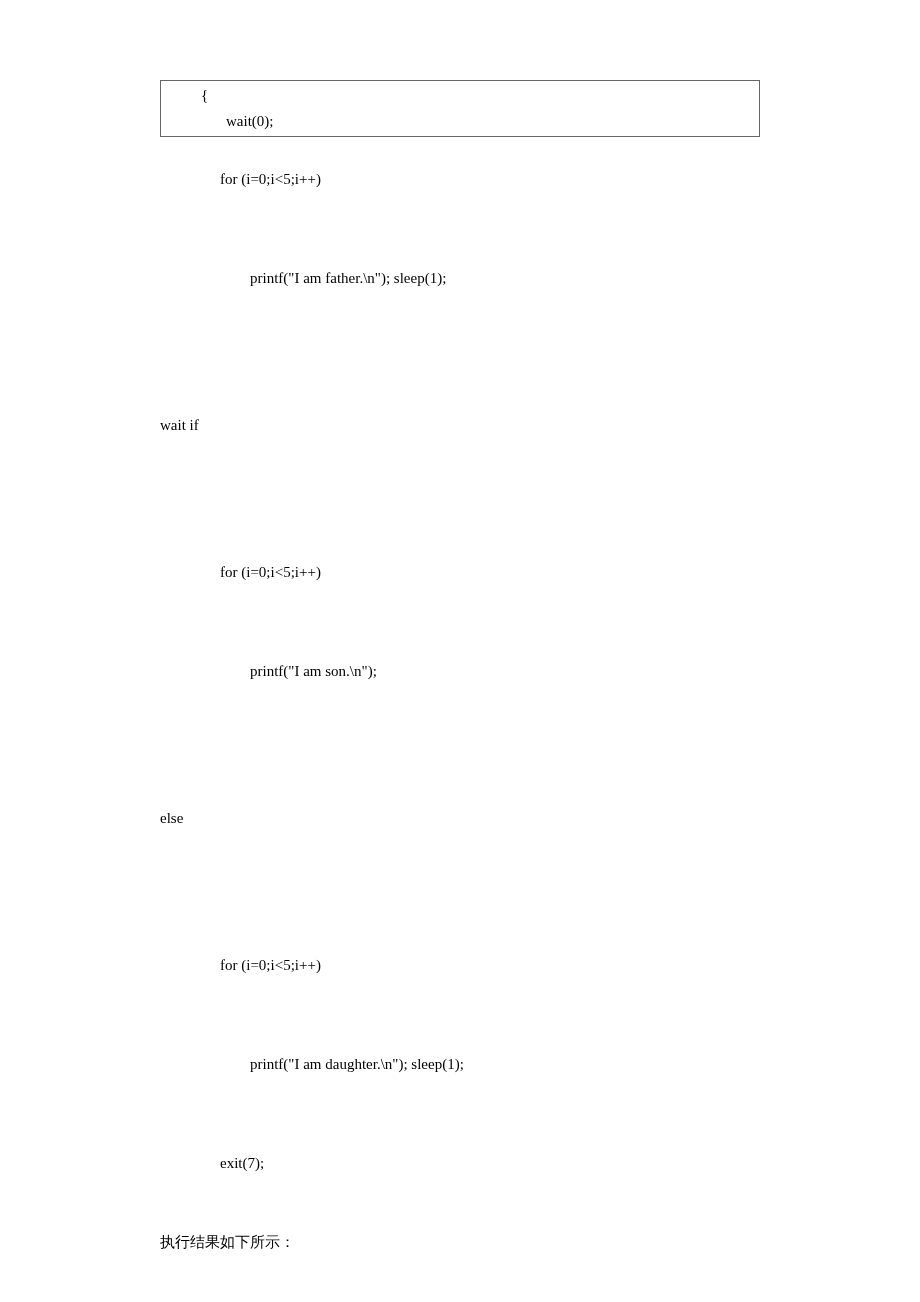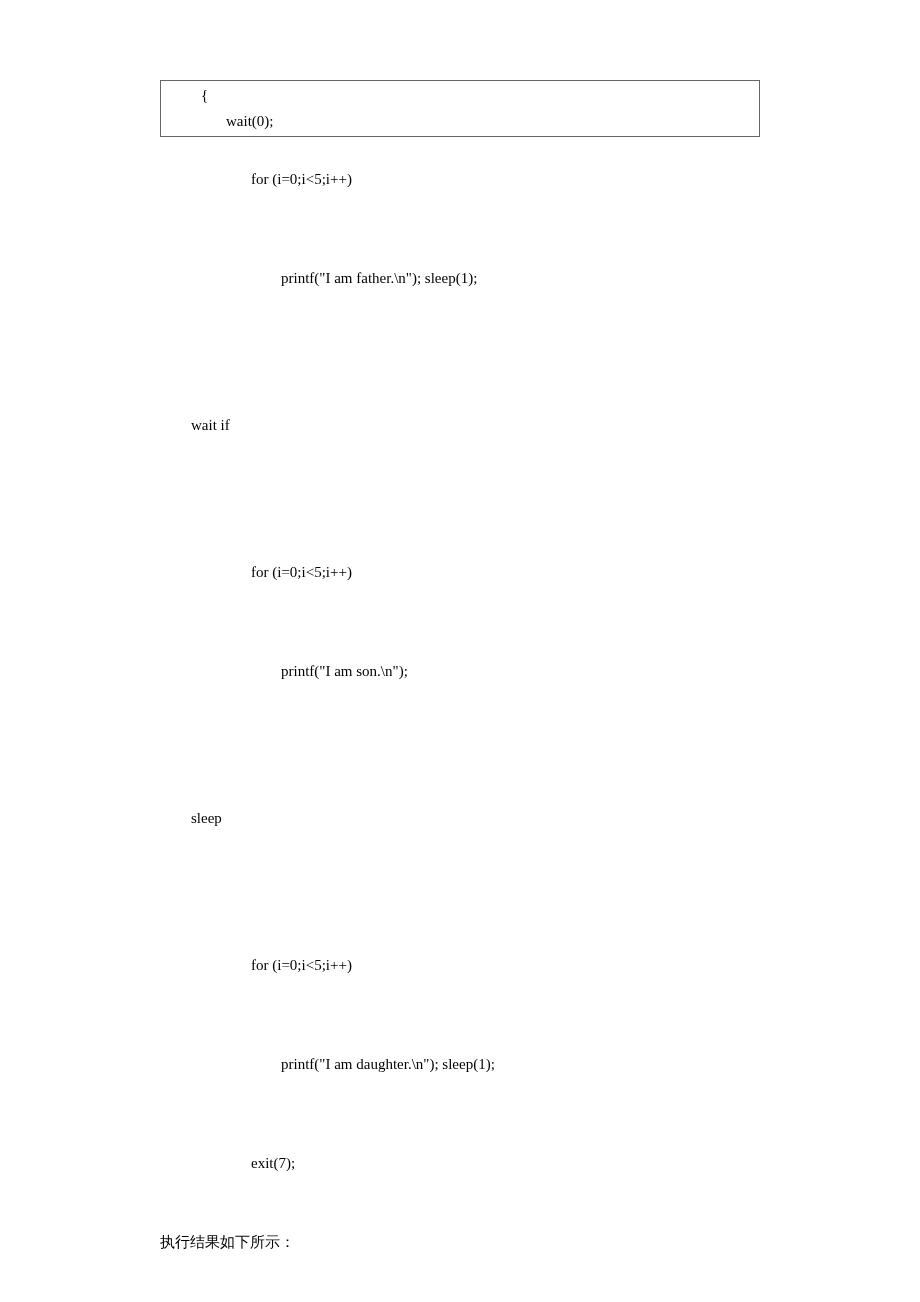--- a/index.html
+++ b/index.html
@@ -15,21 +15,20 @@
   }
   .code-box {
     border: 1px solid #666;
     padding: 2px 10px;
     margin-bottom: 4px;
     font-family: "Times New Roman", serif;
   }
   .code-block {
     white-space: pre;
     font-family: "Times New Roman", serif;
-    margin-left: 31px;
   }
   .section-heading {
     margin-top: 28px;
   }
   .blank-line {
     height: 1.5em;
   }
 </style>
 </head>
 <body>
@@ -46,21 +45,21 @@
 <div class="blank-line"></div>
 <div class="blank-line"></div>
 <div>wait if</div>
 <div class="blank-line"></div>
 <div class="blank-line"></div>
 <div>                for (i=0;i&lt;5;i++)</div>
 <div class="blank-line"></div>
 <div>                        printf("I am son.\n");</div>
 <div class="blank-line"></div>
 <div class="blank-line"></div>
-<div>sleep</div>
+<div>else</div>
 <div class="blank-line"></div>
 <div class="blank-line"></div>
 <div>                for (i=0;i&lt;5;i++)</div>
 <div class="blank-line"></div>
 <div>                        printf("I am daughter.\n"); sleep(1);</div>
 <div class="blank-line"></div>
 <div>                exit(7);</div>
 </div>
 
 <div class="section-heading">执行结果如下所示：</div>

